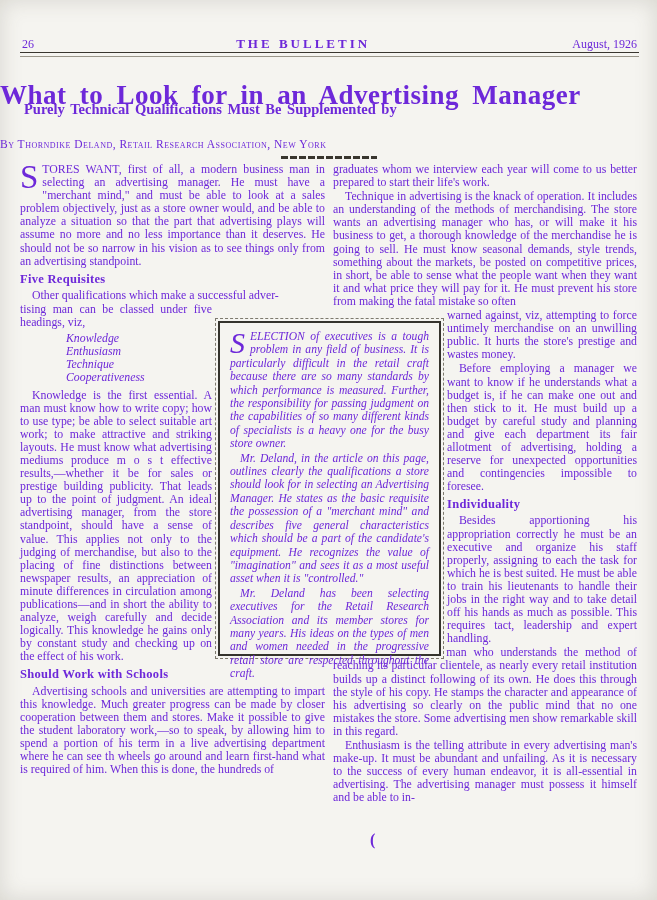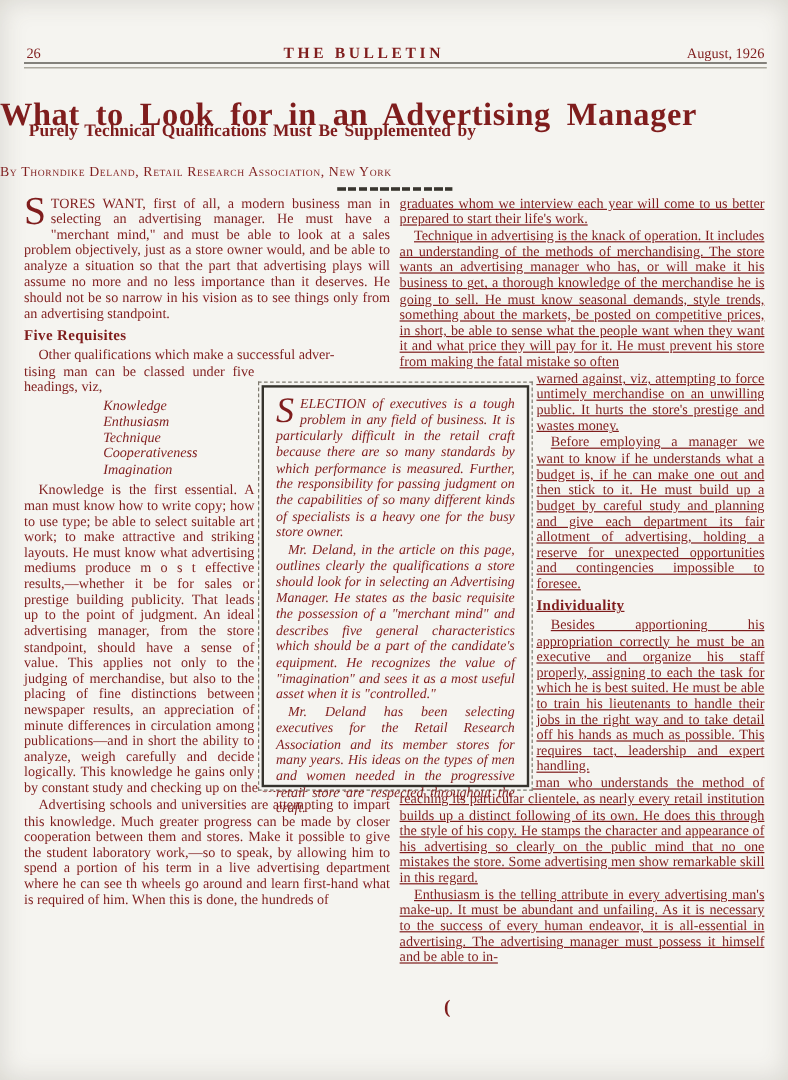--- a/index.html
+++ b/index.html
@@ -1,18 +1,18 @@
 <!DOCTYPE html>
 <html><head>
 <meta charset="utf-8">
 <style>
   html,body { margin:0; padding:0; background:#d8d5cf; }
   .page {
     position:relative; width:657px; height:900px; margin:0 auto;
-    background:#f5f4f0; color:#7f1d1d; overflow:hidden;
+    background:#f5f4f0; color:#6d28d9; overflow:hidden;
     font-family:"Liberation Serif","DejaVu Serif",serif;
     box-shadow: inset 0 0 22px rgba(80,70,55,0.18);
   }
   
   .running-head {
     position:absolute; top:36px; left:22px; right:20px;
     display:flex; justify-content:space-between; align-items:baseline;
     font-size:12px;
   }
   .masthead { font-weight:700; font-size:13px; letter-spacing:3px; }
@@ -41,32 +41,32 @@
     transform:translateX(-48px);
     background:repeating-linear-gradient(90deg,#39362f 0 7px,transparent 7px 9px);
   }
   
   .columns {
     position:absolute; top:163px; left:20px; width:617px;
     display:flex; gap:8px;
     font-size:11.8px; line-height:13.1px; text-align:justify;
   }
   .col-left  { width:305px; }
-  .col-right { width:304px;text-decoration:underline; }
+  .col-right { width:304px; }
   .columns p { margin:0 0 1px; }
   .columns p.ind { text-indent:12px; }
   .dropcap {
     float:left; font-size:33px; line-height:25px; padding:2px 4px 0 0;
   }
   h3.section {
     font-size:12.5px; font-weight:700; text-align:left;
     margin:5px 0 3px; letter-spacing:0.3px;
   }
   .req-list { font-style:italic; padding-left:46px; margin:3px 0 4px; }
-  .req-list div { line-height:13.1px;margin-left:20px; }
+  .req-list div { line-height:13.1px; }
   .sp-r { float:right; width:108px; height:338px; margin-left:5px; }
   .sp-l { float:left;  width:108px; height:330px; margin-right:6px; }
   
   .inset {
     position:absolute; left:215px; top:318px; width:229px; height:341px;
     box-sizing:border-box; background:#f5f4f0;
     border:1px dashed #7d796e; padding:2px;
   }
   .inset-inner {
     box-sizing:border-box; height:100%;
@@ -107,23 +107,23 @@
       <p><span class="dropcap">S</span><span>TORES WANT, first of all, a modern business man in selecting an advertising manager. He must have a "merchant mind," and must be able to look at a sales problem objectively, just as a store owner would, and be able to analyze a situation so that the part that advertising plays will assume no more and no less importance than it deserves. He should not be so narrow in his vision as to see things only from an advertising standpoint.</span></p>
       <h3 class="section">Five Requisites</h3>
       <p class="ind">Other qualifications which make a successful adver-</p>
       <div class="sp-r"></div>
       <p>tising man can be classed under five headings, viz,</p>
       <div class="req-list">
         <div>Knowledge</div>
         <div>Enthusiasm</div>
         <div>Technique</div>
         <div>Cooperativeness</div>
-        <div>Imagination</div>
       </div>
       <p class="ind">Knowledge is the first essential. A man must know how to write copy; how to use type; be able to select suitable art work; to make attractive and striking layouts. He must know what advertising mediums produce m o s t effective results,—whether it be for sales or prestige building publicity. That leads up to the point of judgment. An ideal advertising manager, from the store standpoint, should have a sense of value. This applies not only to the judging of merchandise, but also to the placing of fine distinctions between newspaper results, an appreciation of minute differences in circulation among publications—and in short the ability to analyze, weigh carefully and decide logically. This knowledge he gains only by constant study and checking up on the effect of his work.</p>
+      <h3 class="section">Should Work with Schools</h3>
       <p class="ind">Advertising schools and universities are attempting to impart this knowledge. Much greater progress can be made by closer cooperation between them and stores. Make it possible to give the student laboratory work,—so to speak, by allowing him to spend a portion of his term in a live advertising department where he can see th wheels go around and learn first-hand what is required of him. When this is done, the hundreds of</p>
     </div>
 
     <div class="col-right">
       <p>graduates whom we interview each year will come to us better prepared to start their life's work.</p>
       <p class="ind">Technique in advertising is the knack of operation. It includes an understanding of the methods of merchandising. The store wants an advertising manager who has, or will make it his business to get, a thorough knowledge of the merchandise he is going to sell. He must know seasonal demands, style trends, something about the markets, be posted on competitive prices, in short, be able to sense what the people want when they want it and what price they will pay for it. He must prevent his store from making the fatal mistake so often</p>
       <div class="sp-l"></div>
       <p>warned against, viz, attempting to force untimely merchandise on an unwilling public. It hurts the store's prestige and wastes money.</p>
       <p class="ind">Before employing a manager we want to know if he understands what a budget is, if he can make one out and then stick to it. He must build up a budget by careful study and planning and give each department its fair allotment of advertising, holding a reserve for unexpected opportunities and contingencies impossible to foresee.</p>
       <h3 class="section">Individuality</h3>

